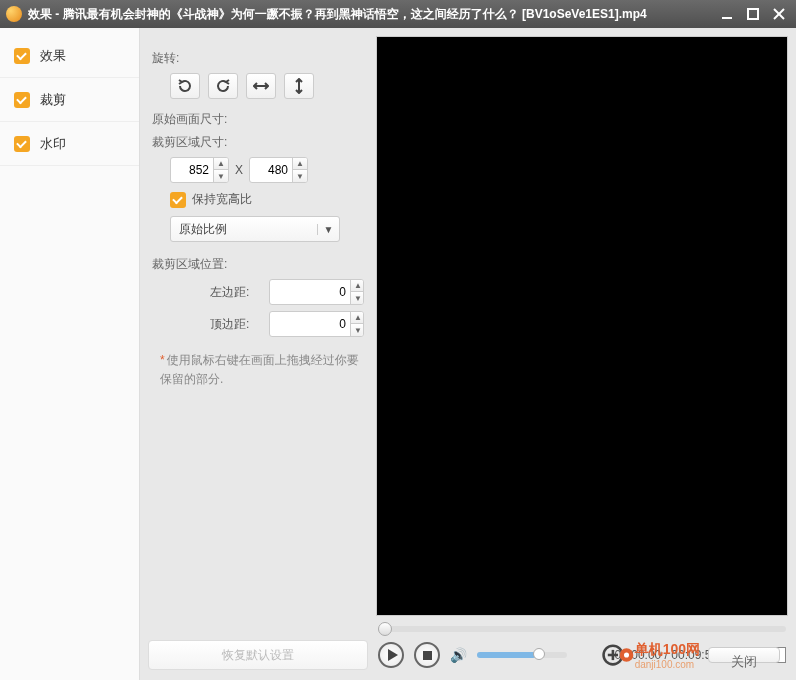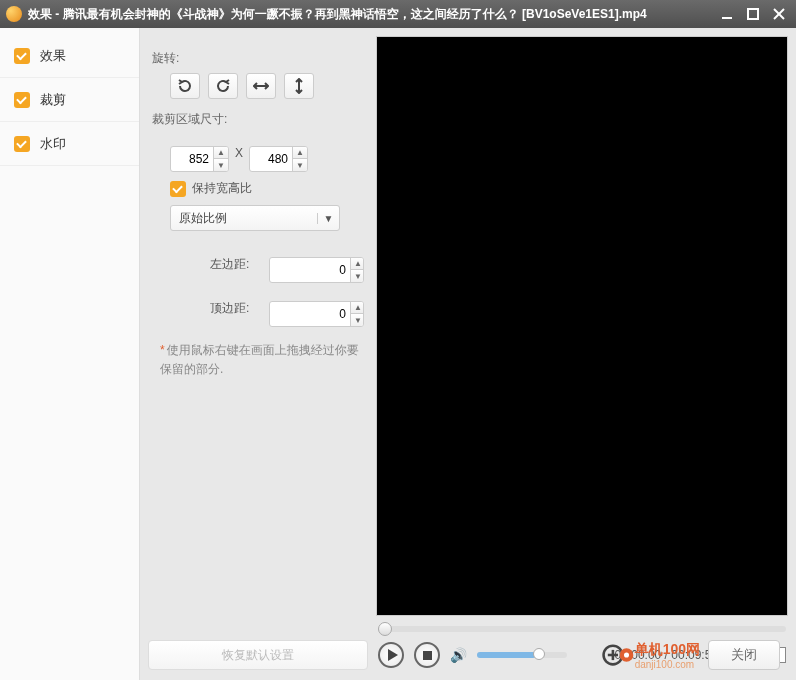--- a/index.html
+++ b/index.html
@@ -33,21 +33,21 @@
 .rotate-row { display: flex; gap: 8px; padding-left: 18px; margin-bottom: 12px; }
 .rot-btn {
   width: 30px; height: 26px; border: 1px solid #ccc; border-radius: 3px;
   background: linear-gradient(#fff,#f0f0f0); display: flex; align-items: center; justify-content: center;
   cursor: pointer;
 }
 .rot-btn svg { width: 16px; height: 16px; stroke: #444; stroke-width: 2; fill: none; }
 .dim-text { font-size: 13px; color: #333; padding-left: 18px; margin-bottom: 14px; }
 
 .spin-row { display: flex; align-items: center; gap: 6px; padding-left: 18px; margin-bottom: 8px; }
-.spinbox { display: flex; align-items: center; border: 1px solid #ccc; border-radius: 3px; height: 26px; overflow: hidden; background: #fff; margin-top: 12px; }
+.spinbox { display: flex; align-items: center; border: 1px solid #ccc; border-radius: 3px; height: 26px; overflow: hidden; background: #fff; }
 .spinbox input { width: 42px; border: none; text-align: right; padding: 0 4px; font-size: 12px; outline: none; }
 .spin-arrows { display: flex; flex-direction: column; border-left: 1px solid #ccc; }
 .spin-arrows div { width: 14px; height: 13px; display: flex; align-items: center; justify-content: center; font-size: 8px; color: #666; cursor: pointer; background: linear-gradient(#fff,#eee); }
 .spin-arrows div:first-child { border-bottom: 1px solid #ccc; }
 
 .chk-row { display: flex; align-items: center; gap: 6px; padding-left: 18px; margin: 8px 0; }
 .chk { width: 16px; height: 16px; background: #f5a623; border-radius: 3px; position: relative; }
 .chk::after { content: ''; position: absolute; left: 3px; top: 4px; width: 7px; height: 4px; border-left: 2px solid #fff; border-bottom: 2px solid #fff; transform: rotate(-45deg); }
 
 .combo { display: flex; align-items: center; border: 1px solid #ccc; border-radius: 3px; height: 26px; background: linear-gradient(#fff,#f4f4f4); margin-left: 18px; width: 170px; cursor: pointer; margin-bottom: 14px; gap: 8px; }
@@ -83,21 +83,21 @@
 
 .bottom-bar { position: absolute; bottom: 8px; left: 148px; right: 16px; display: flex; align-items: center; justify-content: space-between; }
 .reset-btn { width: 220px; height: 30px; border: 1px solid #ddd; border-radius: 4px; background: linear-gradient(#fff,#f4f4f4); color: #bbb; font-size: 12px; text-align: center; line-height: 28px; }
 
 .brand { display: flex; align-items: center; gap: 0; }
 .brand-logo { width: 34px; height: 34px; position: relative; }
 .brand-logo svg { width: 100%; height: 100%; }
 .brand-txt { display: flex; flex-direction: column; font-size: 11px; margin-right: 4px; }
 .brand-txt .cn { color: #e06030; font-weight: bold; font-size: 14px; }
 .brand-txt .en { color: #e8a070; font-size: 10px; }
-.close-btn { width: 72px; height: 30px; border: 1px solid #ccc; border-radius: 4px; background: linear-gradient(#fff,#f0f0f0); font-size: 13px; color: #666; text-align: center; line-height: 28px; cursor: pointer; margin-left: 4px; }
+.close-btn { width: 72px; height: 16px; border: 1px solid #ccc; border-radius: 4px; background: linear-gradient(#fff,#f0f0f0); font-size: 13px; color: #666; text-align: center; line-height: 28px; cursor: pointer; margin-left: 4px; }
 </style>
 </head>
 <body>
 
 <div class="titlebar">
   <div class="app-icon"></div>
   <div class="title">效果 - 腾讯最有机会封神的《斗战神》为何一蹶不振？再到黑神话悟空，这之间经历了什么？ [BV1oSeVe1ES1].mp4</div>
   <div class="win-controls">
     <div class="win-btn">
         <svg viewBox="0 0 14 14">
@@ -159,20 +159,21 @@
           </div>
         <div class="rot-btn">
             <svg viewBox="0 0 16 16">
               <line x1="8" y1="2" x2="8" y2="14"></line>
               <polyline points="5,4 8,1 11,4"></polyline>
               <polyline points="5,12 8,15 11,12"></polyline>
             </svg>
           </div>
       </div>
 
+      <div class="label">原始画面尺寸:</div>
 
       <div class="label">裁剪区域尺寸:</div>
       <div class="spin-row">
         <div class="spinbox">
           <input value="852" style="">
           <div class="spin-arrows">
               <div>▲</div>
               <div>▼</div>
             </div>
         </div>
@@ -187,20 +188,21 @@
       </div>
       <div class="chk-row">
         <div class="chk"></div>
         <span>保持宽高比</span>
       </div>
       <div class="combo">
         <span>原始比例</span>
         <div class="arr">▼</div>
       </div>
 
+      <div class="label">裁剪区域位置:</div>
       <div class="pos-row">
         <span class="plabel">左边距:</span>
         <div class="spinbox">
           <input value="0" style="">
           <div class="spin-arrows">
               <div>▲</div>
               <div>▼</div>
             </div>
         </div>
       </div>

